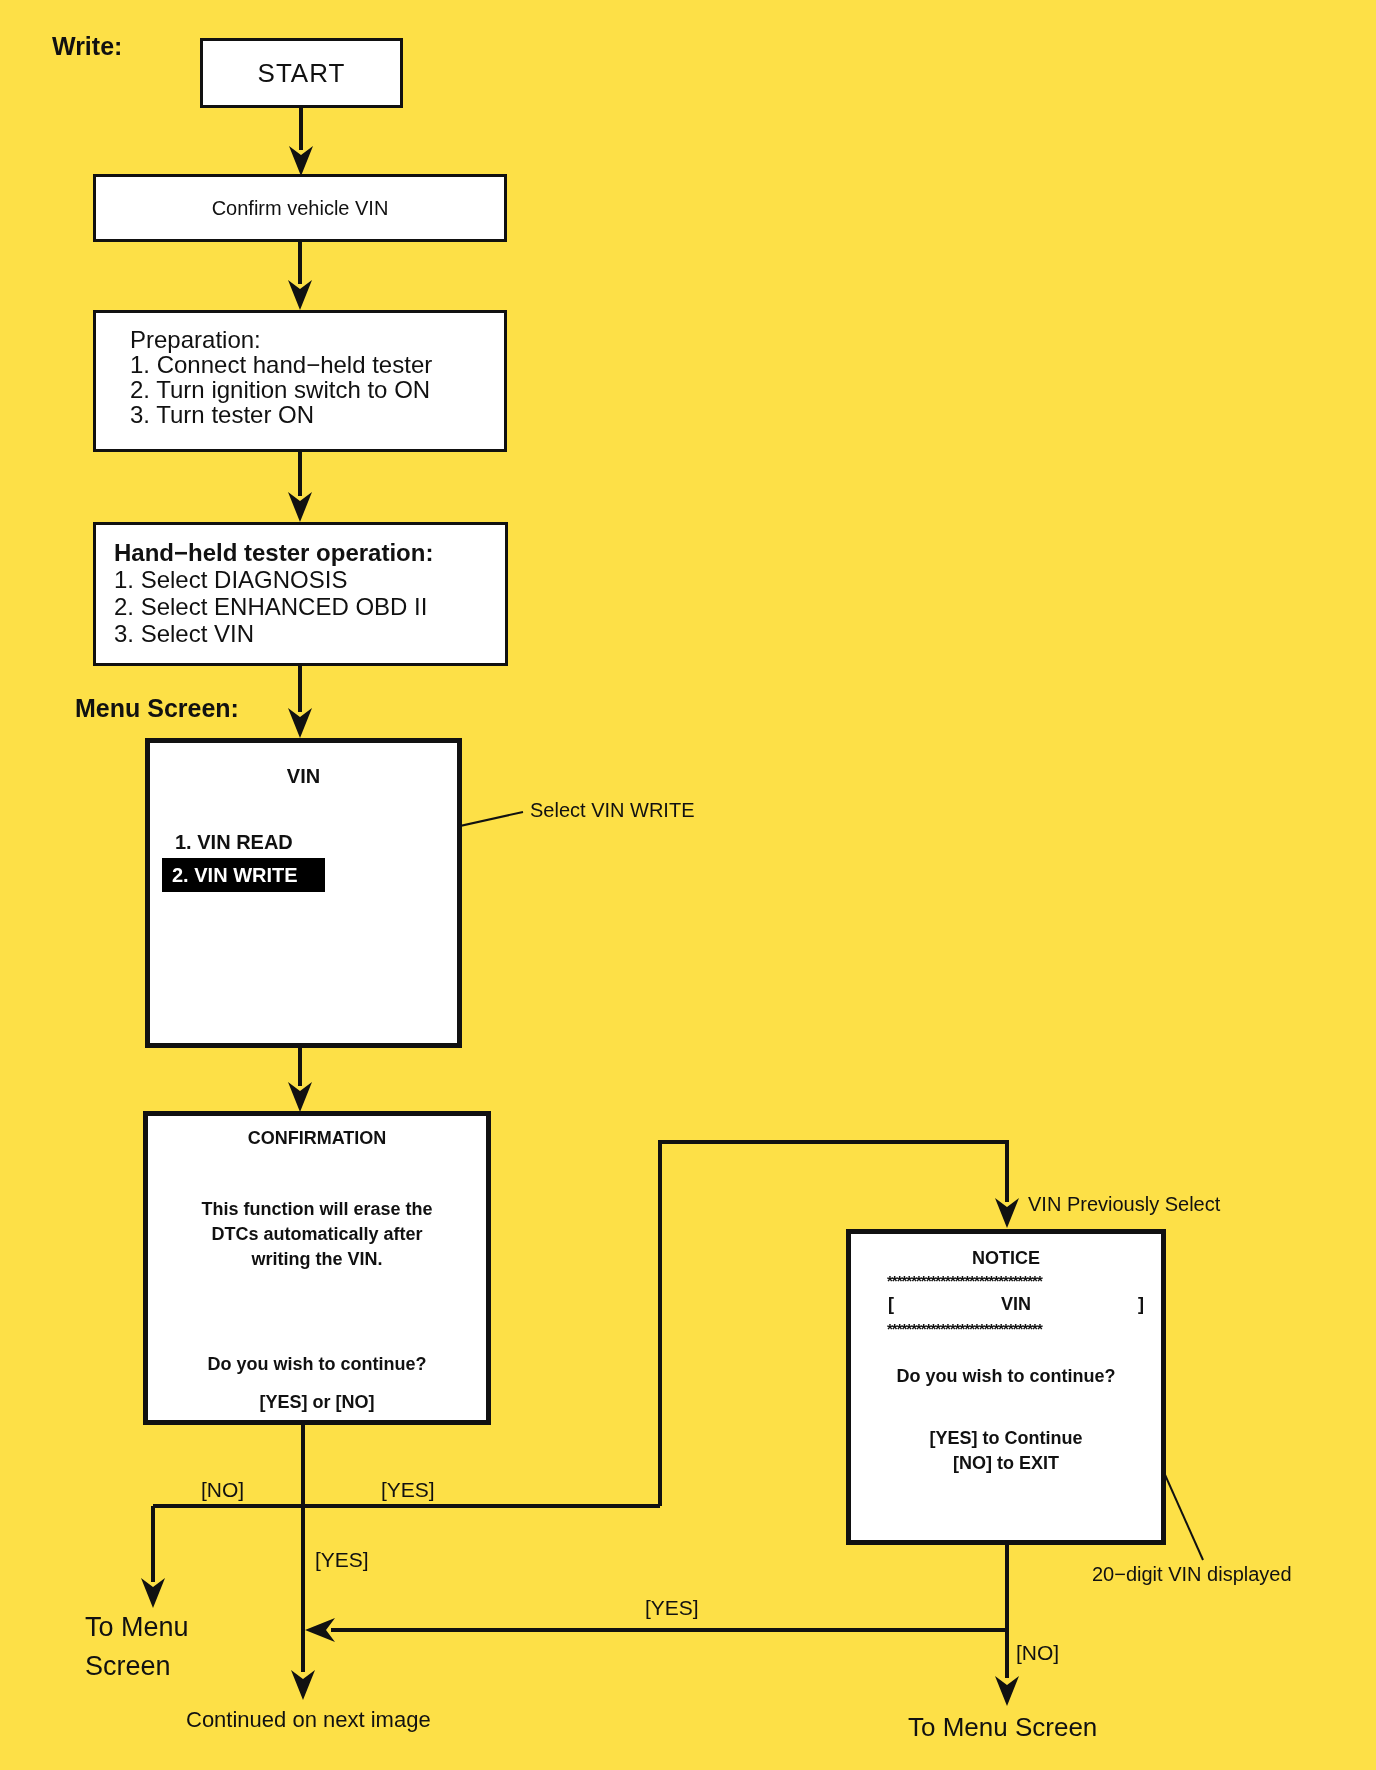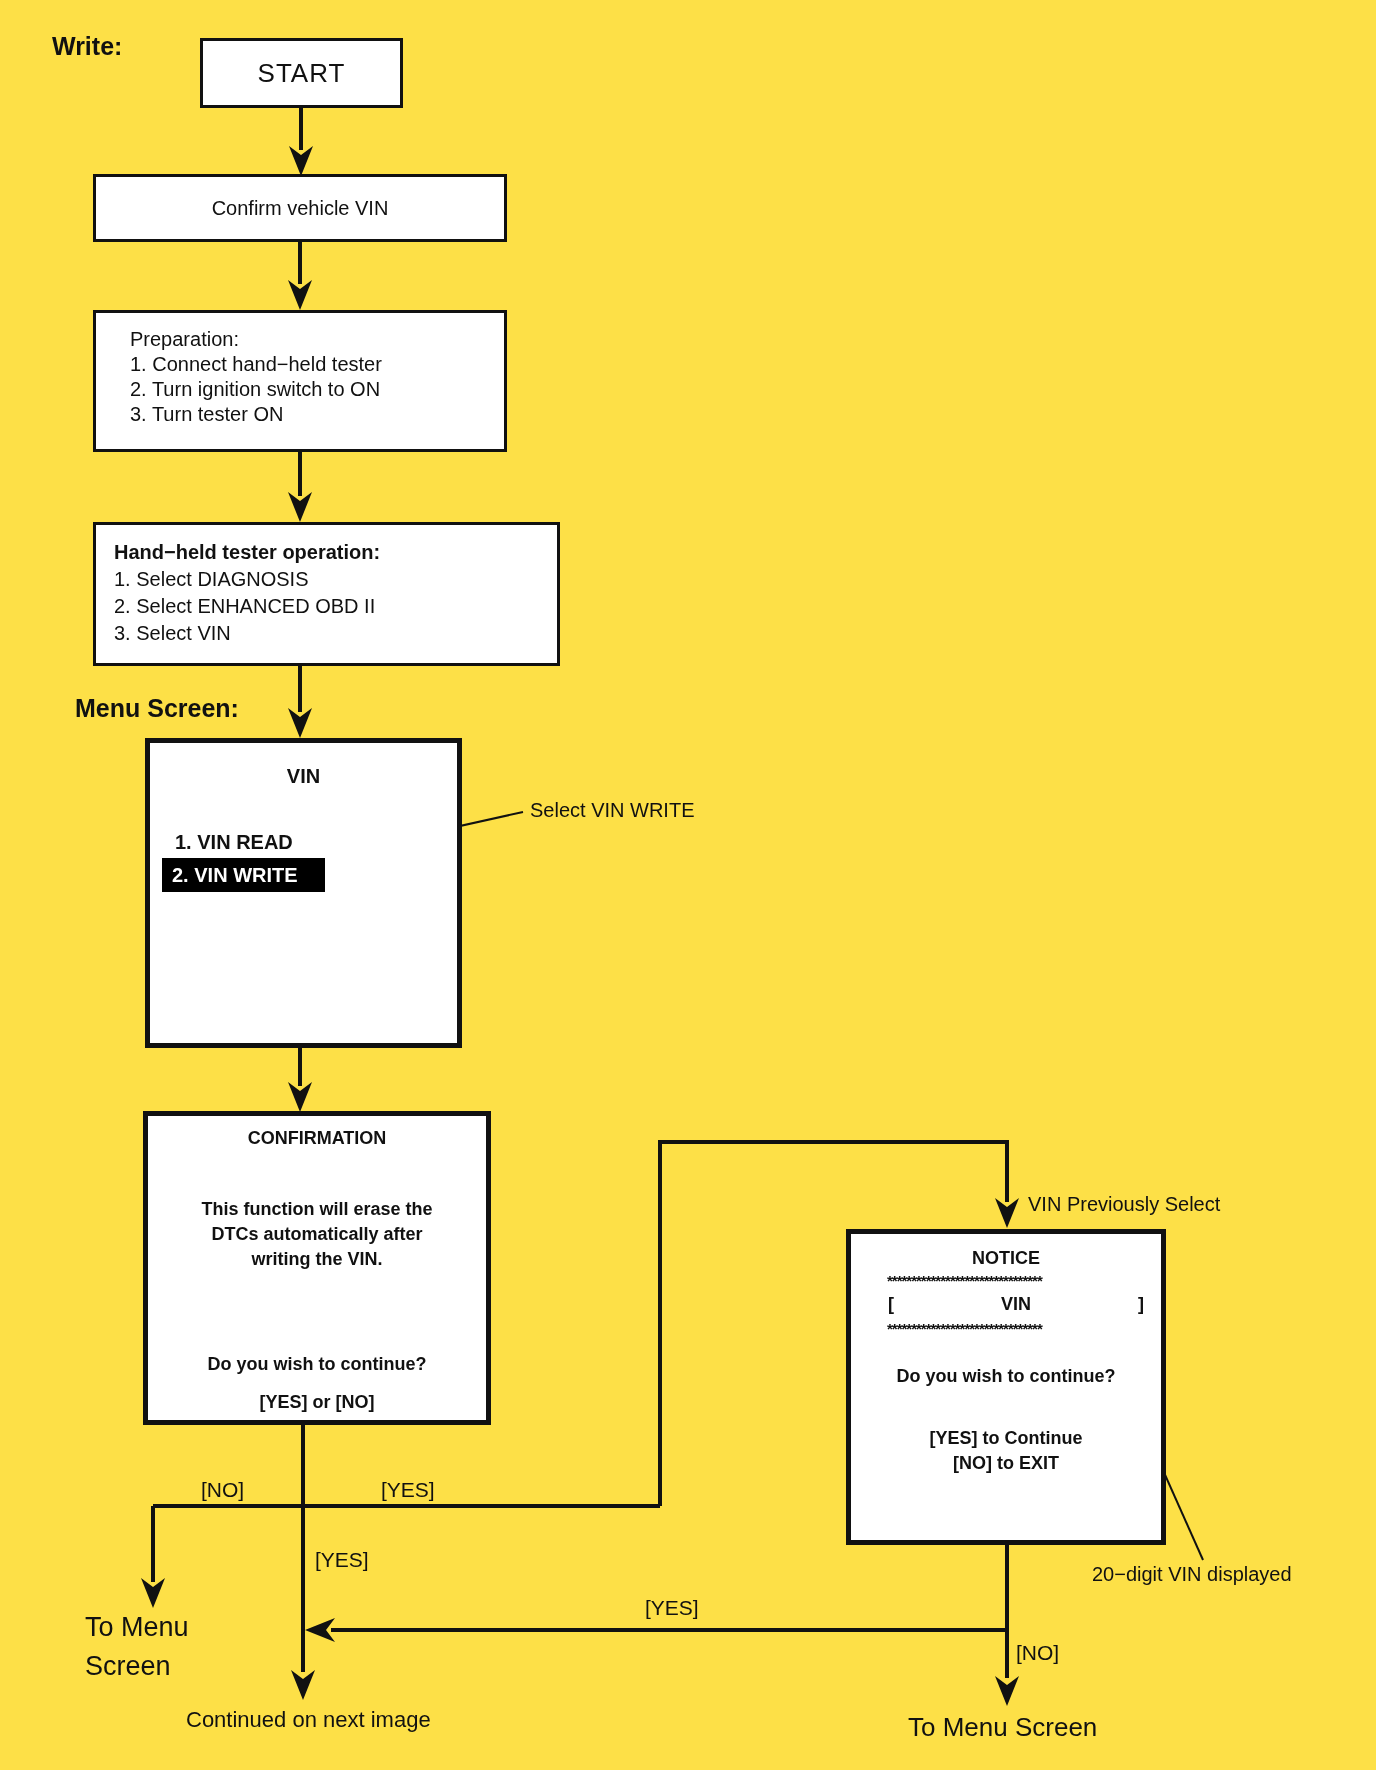--- a/index.html
+++ b/index.html
@@ -10,21 +10,21 @@
   svg.wires{position:absolute;left:0;top:0;z-index:1;}
   .node{position:absolute;background:#ffffff;box-sizing:border-box;z-index:2;}
   .thin{border:3px solid #111;}
   .thick{border:5px solid #111;}
   .center-flex{display:flex;align-items:center;justify-content:center;}
   .lbl{position:absolute;z-index:3;white-space:nowrap;}
   .bold{font-weight:bold;}
   .sec-label{font-size:25px;font-weight:bold;}
   .body-text{font-size:20px;}
   .start-text{font-size:26px;letter-spacing:1px;}
-  .steps{font-size:20px;line-height:25px;}
+  .steps{font-size:24px;line-height:25px;}
   .steps div{white-space:nowrap;}
   .menu-item{font-size:20px;font-weight:bold;white-space:nowrap;}
   .highlight{background:#000;color:#fff;}
   .screen-text{font-size:18px;font-weight:bold;text-align:center;line-height:25px;}
   .stars{font-size:15px;font-weight:bold;letter-spacing:-1px;white-space:nowrap;overflow:hidden;}
   .branch-label{font-size:21px;}
   .big-label{font-size:26px;line-height:39px;}
 </style>
 </head>
 <body>
@@ -89,21 +89,21 @@
 
   <div class="node thin" style="left:93px;top:310px;width:414px;height:142px;">
     <div class="steps" style="margin:14px 0 0 34px;">
       <div>Preparation:</div>
       <div>1. Connect hand−held tester</div>
       <div>2. Turn ignition switch to ON</div>
       <div>3. Turn tester ON</div>
     </div>
   </div>
 
-  <div class="node thin" style="left:93px;top:522px;width:467px;height:144px;">
+  <div class="node thin" style="left:93px;top:522px;width:415px;height:144px;">
     <div class="steps" style="margin:14px 0 0 18px;line-height:27px;">
       <div class="bold">Hand−held tester operation:</div>
       <div>1. Select DIAGNOSIS</div>
       <div>2. Select ENHANCED OBD II</div>
       <div>3. Select VIN</div>
     </div>
   </div>
 
   <div class="node thick" style="left:145px;top:738px;width:317px;height:310px;">
     <div class="menu-item" style="text-align:center;margin-top:22px;">VIN</div>

